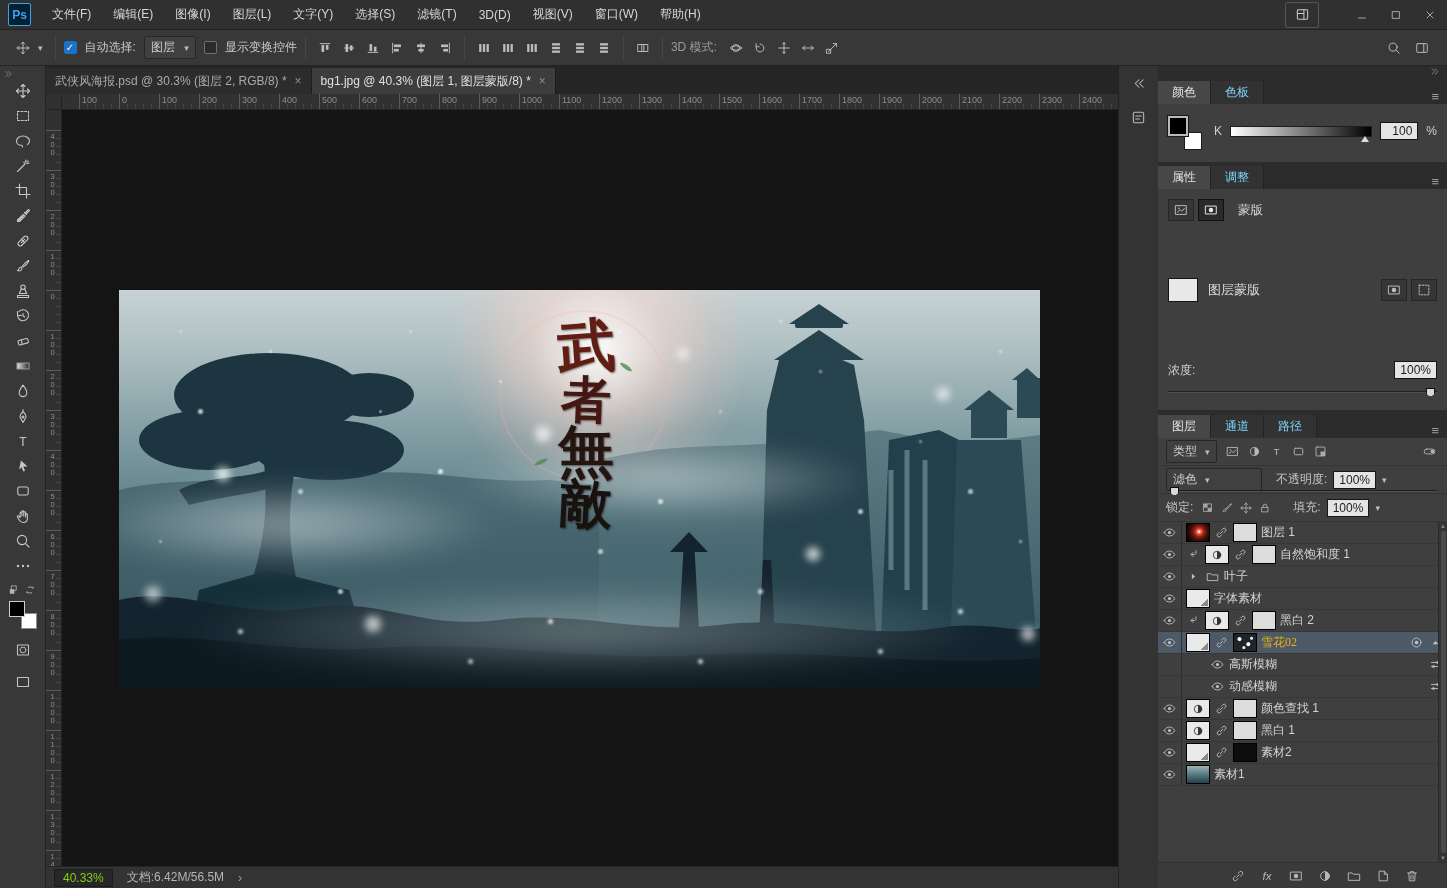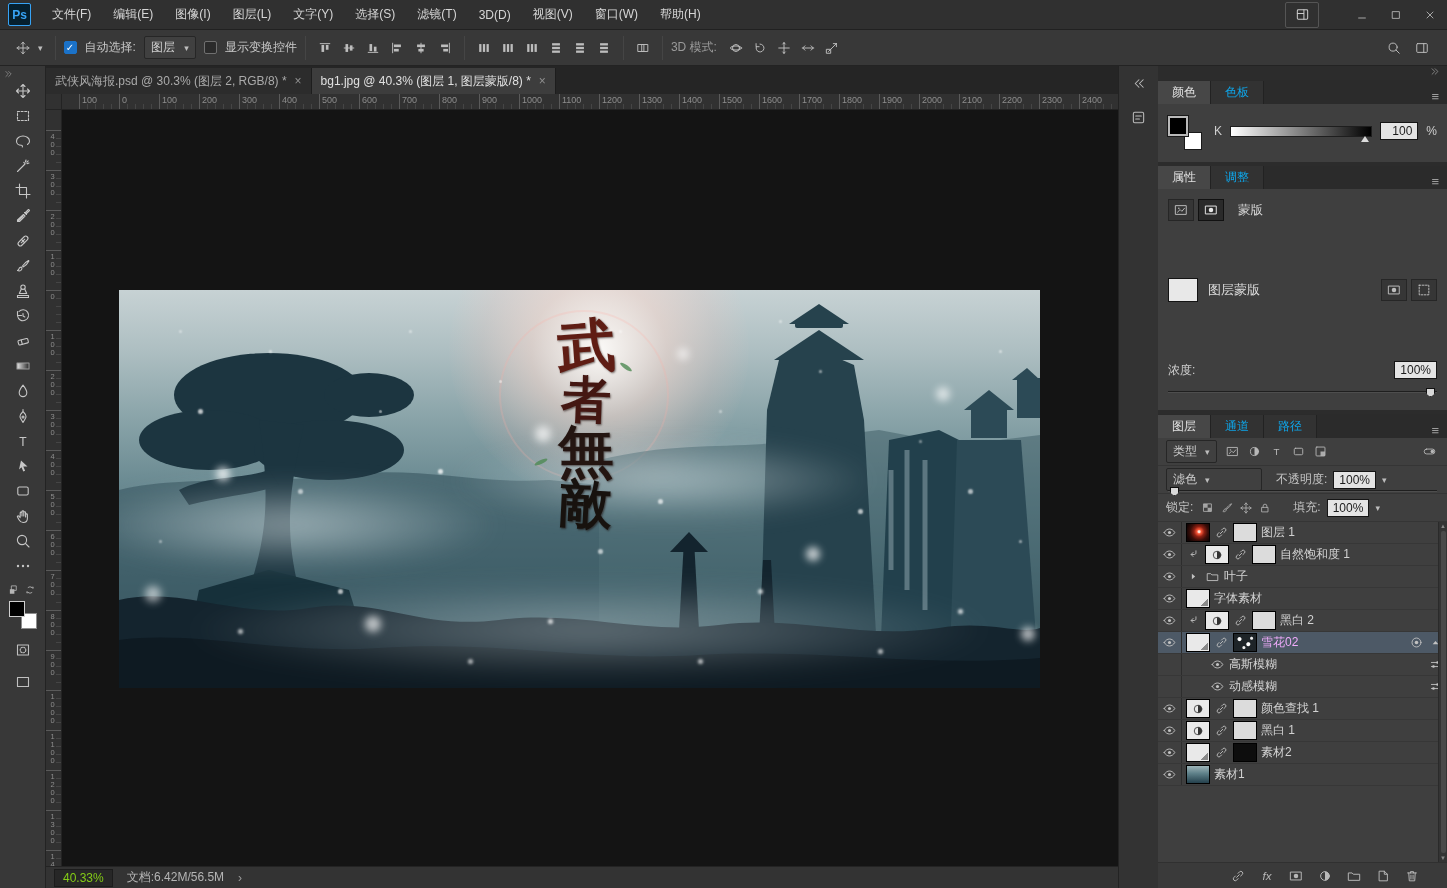--- a/index.html
+++ b/index.html
@@ -132,21 +132,21 @@
     border-left:1px solid #232323; display:flex; flex-direction:column; align-items:center; padding-top:4px; gap:8px; }
   .dockstrip .dk { width:26px; height:26px; display:flex; align-items:center; justify-content:center; color:#bdbdbd; }
   .dockstrip .dk svg { width:15px; height:15px; }
 
   .panels { position:absolute; left:1158px; top:66px; width:289px; height:822px; background:#2c2c2c;
     display:flex; flex-direction:column; }
   .panels-top { height:14px; display:flex; justify-content:flex-end; align-items:center; padding-right:6px; color:#9a9a9a; }
   .panels-top svg { width:11px; height:11px; }
   .panel { background:#3f3f3f; border-bottom:4px solid #2c2c2c; display:flex; flex-direction:column; }
   .ptabs { height:24px; background:#2b2b2b; display:flex; align-items:flex-end; }
-  .ptab { height:23px; padding:0 14px; display:flex; align-items:center; background:#323232; color:#0ea5e9;
+  .ptab { height:23px; padding:0 14px; display:flex; align-items:center; background:#323232; color:#7dd3fc;
     border-right:1px solid #222; }
   .ptab.active { background:#474747; color:#e2e2e2; }
   .ptab-menu { margin-left:auto; padding:0 8px; color:#9e9e9e; font-size:13px; }
 
   
   .color-content { padding:12px 10px; display:flex; align-items:flex-start; gap:12px; flex:1; }
   .cp-fgbg { position:relative; width:34px; height:34px; }
   .cp-bg { position:absolute; right:0; bottom:0; width:18px; height:18px; background:#fff; border:1px solid #1a1a1a; }
   .cp-fg { position:absolute; left:0; top:0; width:20px; height:20px; background:#000; border:2px solid #b9b9b9; outline:1px solid #1a1a1a; }
   .krow { flex:1; display:flex; align-items:center; gap:8px; margin-top:6px; }
@@ -186,21 +186,21 @@
     padding:2px 6px; border-radius:2px; }
   .fic { width:20px; height:20px; display:flex; align-items:center; justify-content:center; color:#b8b8b8;
     border:1px solid transparent; }
   .fic svg { width:13px; height:13px; }
   .lk-label { color:#c4c4c4; }
   .lkic { width:17px; height:18px; display:flex; align-items:center; justify-content:center; color:#b4b4b4; }
   .lkic svg { width:12px; height:12px; }
   .layers-list { flex:1; overflow:hidden; position:relative; }
   .lrow { height:22px; display:flex; align-items:stretch; border-bottom:1px solid #373737; }
   .lrow.sel { background:#4d5966; }
-  .lrow.sel .lname { color:#f0abfc; }
+  .lrow.sel .lname { color:#eab308;font-family:Liberation Serif, serif; }
   .eyebox { width:24px; flex:none; border-right:1px solid #2d2d2d; display:flex; align-items:center; justify-content:center; color:#c2c2c2; }
   .eyebox svg, .lbody .ic svg { width:13px; height:13px; }
   .lbody { flex:1; display:flex; align-items:center; gap:4px; padding:0 4px; min-width:0; }
   .lbody .ic { width:15px; height:15px; flex:none; display:flex; align-items:center; justify-content:center; color:#c2c2c2; }
   .thumb { width:24px; height:19px; flex:none; border:1px solid #000; }
   .t-flare { background:radial-gradient(circle at 55% 45%, #ffe6da 0 6%, #ff5a3a 14%, #8c1f12 34%, #3a0d08 58%, #120404 85%); }
   .t-snow { background-color:#1e2428; background-image:
       radial-gradient(circle at 25% 30%, #fff 0 1.5px, transparent 2.5px),
       radial-gradient(circle at 65% 60%, #fff 0 1.5px, transparent 2.5px),
       radial-gradient(circle at 45% 80%, #eee 0 1px, transparent 2px),

